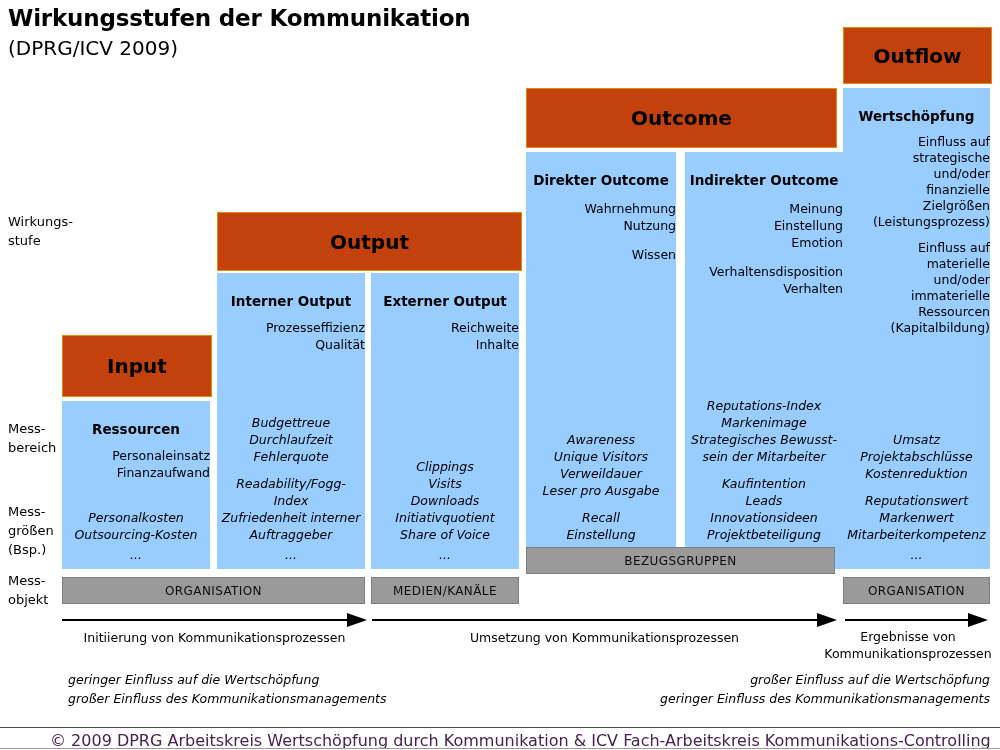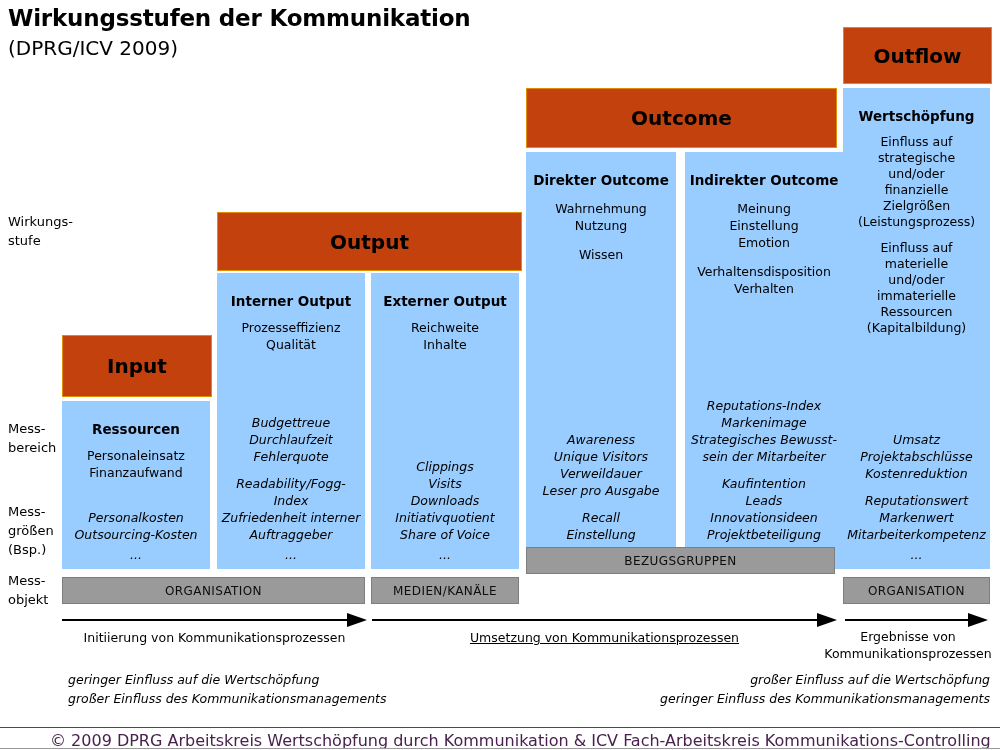--- a/index.html
+++ b/index.html
@@ -13,21 +13,21 @@
   .title { font-size:23px; font-weight:bold; letter-spacing:-0.2px; }
   .subtitle { font-size:20px; }
   .rowlabel { font-size:13px; line-height:1.45; }
   .stage {
     background:#c2410c; border:1px solid #E08E00;
     display:flex; align-items:center; justify-content:center;
     font-weight:bold; font-size:20px;
   }
   .col { background:#99CCFF; text-align:center; }
   .col-header { font-weight:bold; font-size:13.5px; padding-top:20px; }
-  .block { margin-top:10px; font-size:12.5px; line-height:17px; white-space:pre-line; }
+  .block { margin-top:10px; font-size:12.5px; line-height:17px; white-space:pre-line;text-align:right; }
   .block.tight { line-height:16px; }
   .block.gap { margin-top:12px; }
   .measures { position:absolute; left:2px; right:2px; bottom:7px; font-style:italic; font-size:12.5px; }
   .m-group { margin-top:10px; line-height:17px; white-space:pre-line; }
   .m-ellipsis { margin-top:5px; line-height:14px; }
   .graybar {
     background:#9A9A9A; border:1px solid #7E7E7E; box-sizing:border-box;
     display:flex; align-items:center; justify-content:center;
     font-size:12px; letter-spacing:0.4px; color:#0d0d0d;
   }
@@ -181,21 +181,21 @@
   <div class="abs arrow" style="left:372px; top:613px; width:465px;">
     <div class="shaft"></div>
     <div class="head"></div>
   </div>
   <div class="abs arrow" style="left:845px; top:613px; width:143px;">
     <div class="shaft"></div>
     <div class="head"></div>
   </div>
 
   <div class="abs arrowlabel" style="left:62px; top:629px; width:305px;">Initiierung von Kommunikationsprozessen</div>
-  <div class="abs arrowlabel" style="left:372px; top:629px; width:465px;text-decoration:underline;">Umsetzung von Kommunikationsprozessen</div>
+  <div class="abs arrowlabel" style="left:372px; top:629px; width:465px;">Umsetzung von Kommunikationsprozessen</div>
   <div class="abs arrowlabel pre" style="left:823px; top:628px; width:170px;">Ergebnisse von
 Kommunikationsprozessen</div>
 
   <div class="abs note pre" style="left:68px; top:670px;">geringer Einfluss auf die Wertschöpfung
 großer Einfluss des Kommunikationsmanagements</div>
   <div class="abs note pre" style="left:520px; top:670px; width:470px; text-align:right;">großer Einfluss auf die Wertschöpfung
 geringer Einfluss des Kommunikationsmanagements</div>
 
   <div class="abs footer-line"></div>
   <div class="abs footer-text" style="left:5px; top:731px;">© 2009 DPRG Arbeitskreis Wertschöpfung durch Kommunikation &amp; ICV Fach-Arbeitskreis Kommunikations-Controlling | Version 16.01.2009</div>

